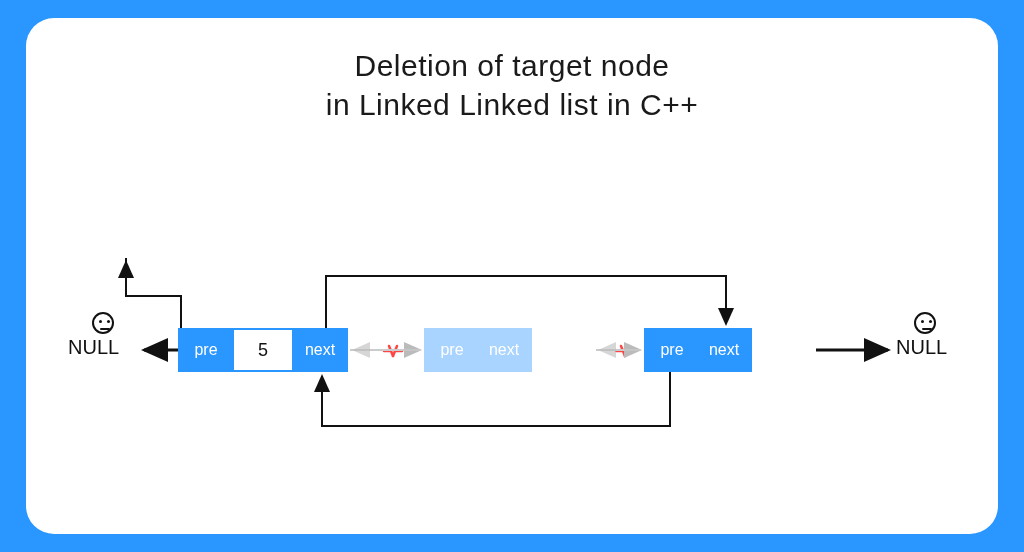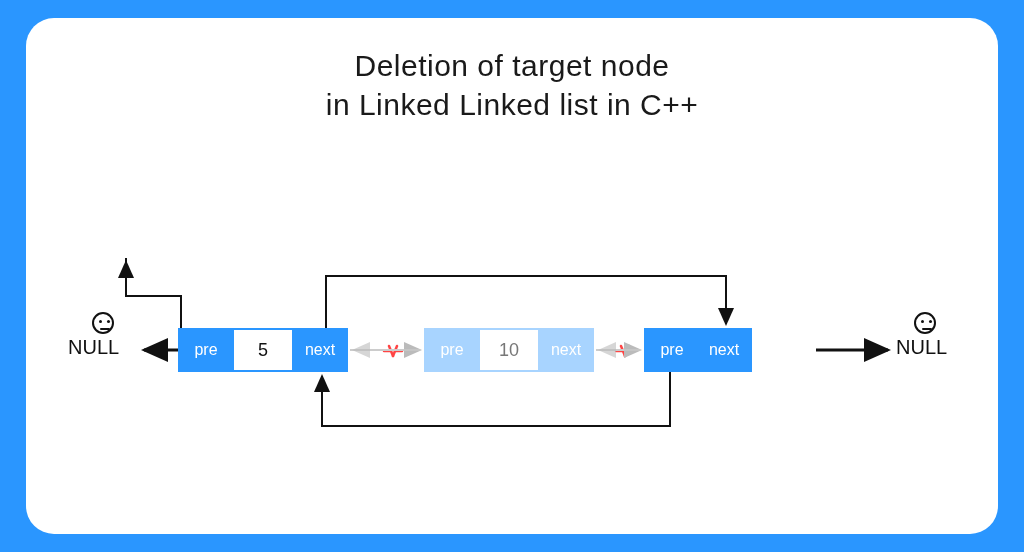--- a/index.html
+++ b/index.html
@@ -127,21 +127,20 @@
     <div class="label null-right">NULL</div>
 
     <div class="node node1">
       <div class="cell cell-ptr">pre</div>
       <div class="cell cell-val">5</div>
       <div class="cell cell-ptr">next</div>
     </div>
 
     <div class="node node2 faded">
       <div class="cell cell-ptr">pre</div>
-      <div class="cell cell-val">10</div>
       <div class="cell cell-ptr">next</div>
     </div>
 
     <div class="node node3">
       <div class="cell cell-ptr">pre</div>
       <div class="cell cell-ptr">next</div>
     </div>
 
     <div class="break-icon break1">
       <svg viewBox="0 0 26 26">

